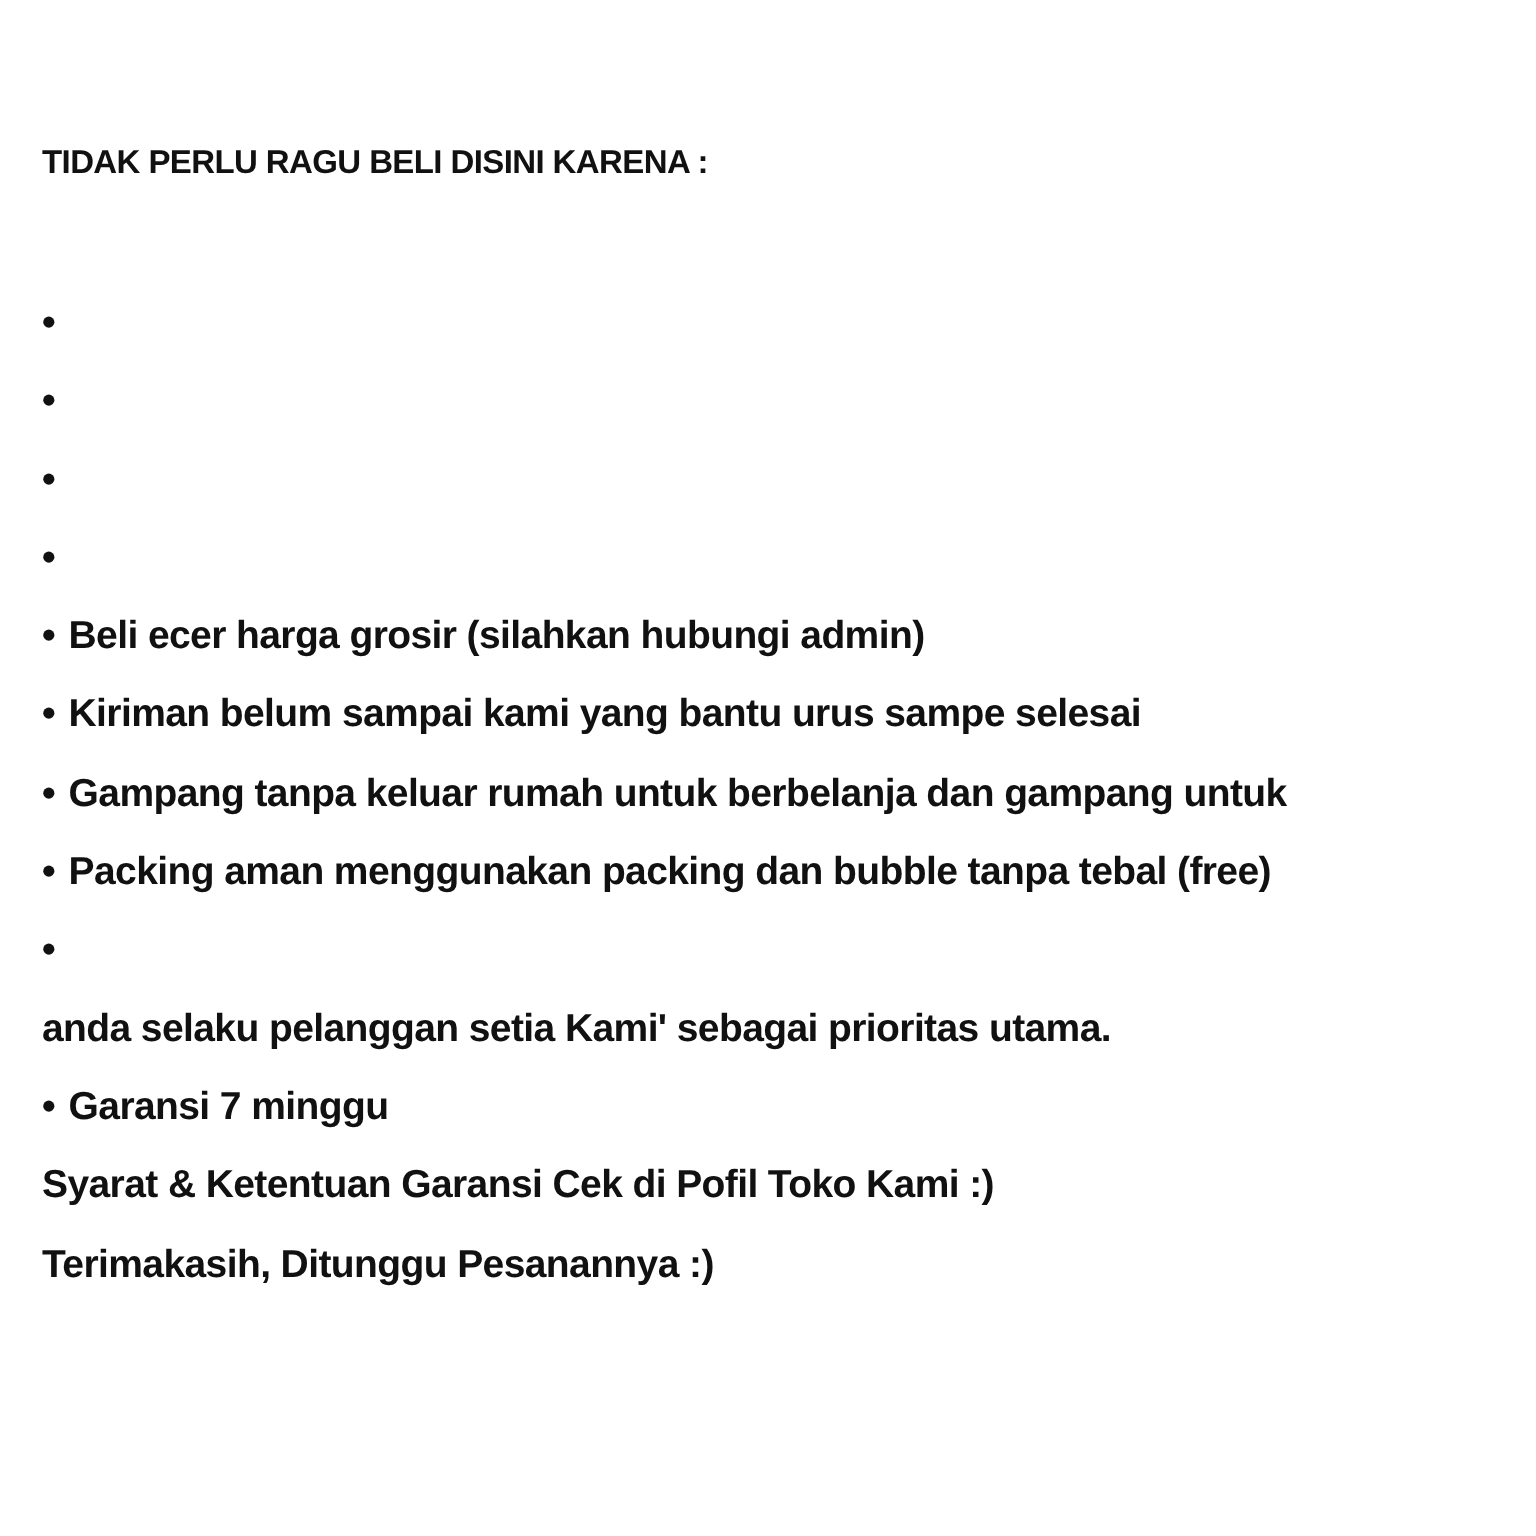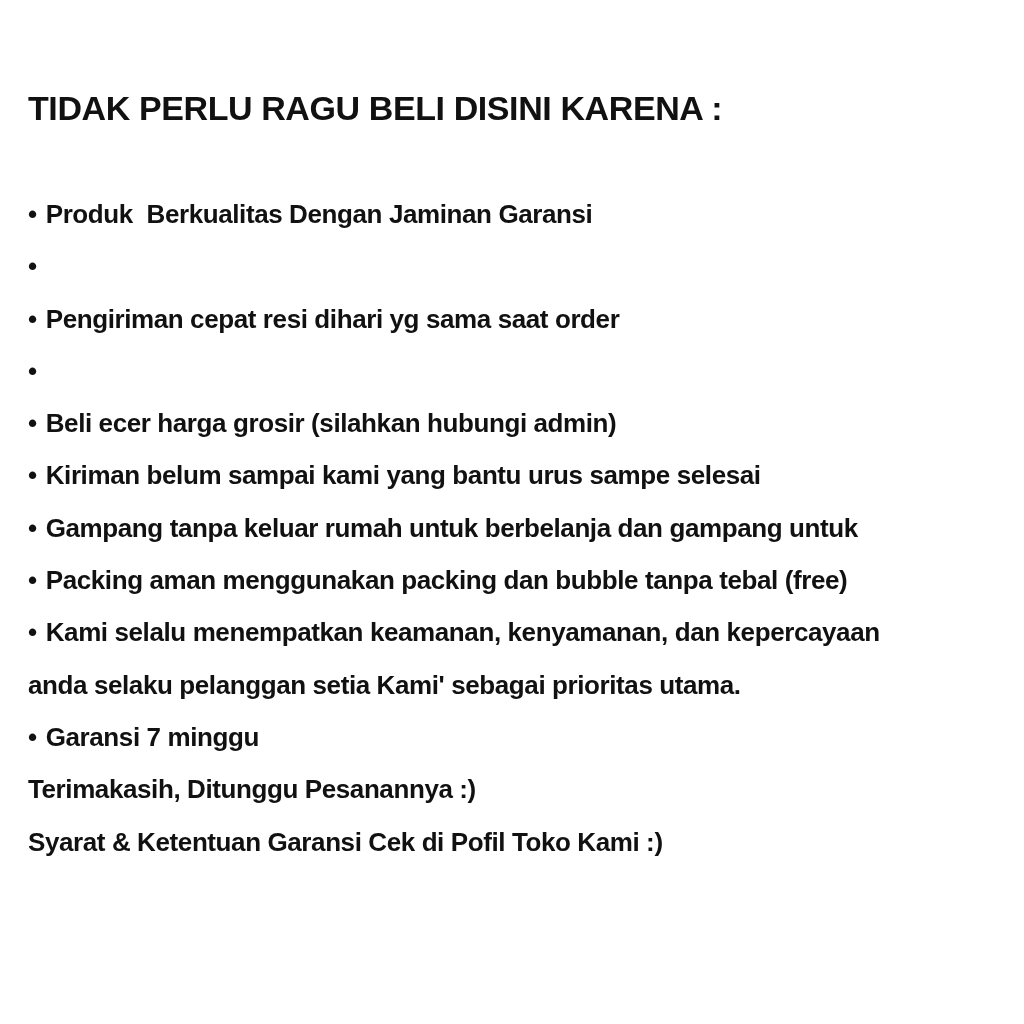--- a/index.html
+++ b/index.html
@@ -14,21 +14,21 @@
     font-family: "Liberation Sans", "DejaVu Sans", sans-serif;
   }
   .page {
     box-sizing: border-box;
     width: 1024px;
     height: 1024px;
     padding: 82px 40px 0 28px;
     color: #111111;
   }
   .title {
-    font-size: 34px;
+    font-size: 22px;
     font-weight: 700;
     line-height: 52px;
     letter-spacing: -0.4px;
     white-space: pre;
   }
   .lines {
     margin-top: 54px;
   }
   .line {
     display: flex;
@@ -48,28 +48,26 @@
 </style>
 </head>
 <body>
 
 <div class="page">
   <div class="title">TIDAK PERLU RAGU BELI DISINI KARENA :</div>
 
   <div class="lines">
       <div class="line">
     <span class="bullet">•</span>
-    <span class="line-text">Produk  Berkualitas Dengan Jaminan Garansi</span>
   </div>
       <div class="line">
     <span class="bullet">•</span>
   </div>
       <div class="line">
     <span class="bullet">•</span>
-    <span class="line-text">Pengiriman cepat resi dihari yg sama saat order</span>
   </div>
       <div class="line">
     <span class="bullet">•</span>
   </div>
       <div class="line">
     <span class="bullet">•</span>
     <span class="line-text">Beli ecer harga grosir (silahkan hubungi admin)</span>
   </div>
       <div class="line">
     <span class="bullet">•</span>
@@ -78,32 +76,31 @@
       <div class="line">
     <span class="bullet">•</span>
     <span class="line-text">Gampang tanpa keluar rumah untuk berbelanja dan gampang untuk</span>
   </div>
       <div class="line">
     <span class="bullet">•</span>
     <span class="line-text">Packing aman menggunakan packing dan bubble tanpa tebal (free)</span>
   </div>
       <div class="line">
     <span class="bullet">•</span>
-    <span class="line-text">Kami selalu menempatkan keamanan, kenyamanan, dan kepercayaan</span>
   </div>
       <div class="line">
 
     <span class="line-text">anda selaku pelanggan setia Kami' sebagai prioritas utama.</span>
   </div>
       <div class="line">
     <span class="bullet">•</span>
     <span class="line-text">Garansi 7 minggu</span>
   </div>
       <div class="line">
 
-    <span class="line-text">Terimakasih, Ditunggu Pesanannya :)</span>
+    <span class="line-text">Syarat &amp; Ketentuan Garansi Cek di Pofil Toko Kami :)</span>
   </div>
       <div class="line">
 
-    <span class="line-text">Syarat &amp; Ketentuan Garansi Cek di Pofil Toko Kami :)</span>
+    <span class="line-text">Terimakasih, Ditunggu Pesanannya :)</span>
   </div>
     </div>
 </div>
 
 </body></html>

